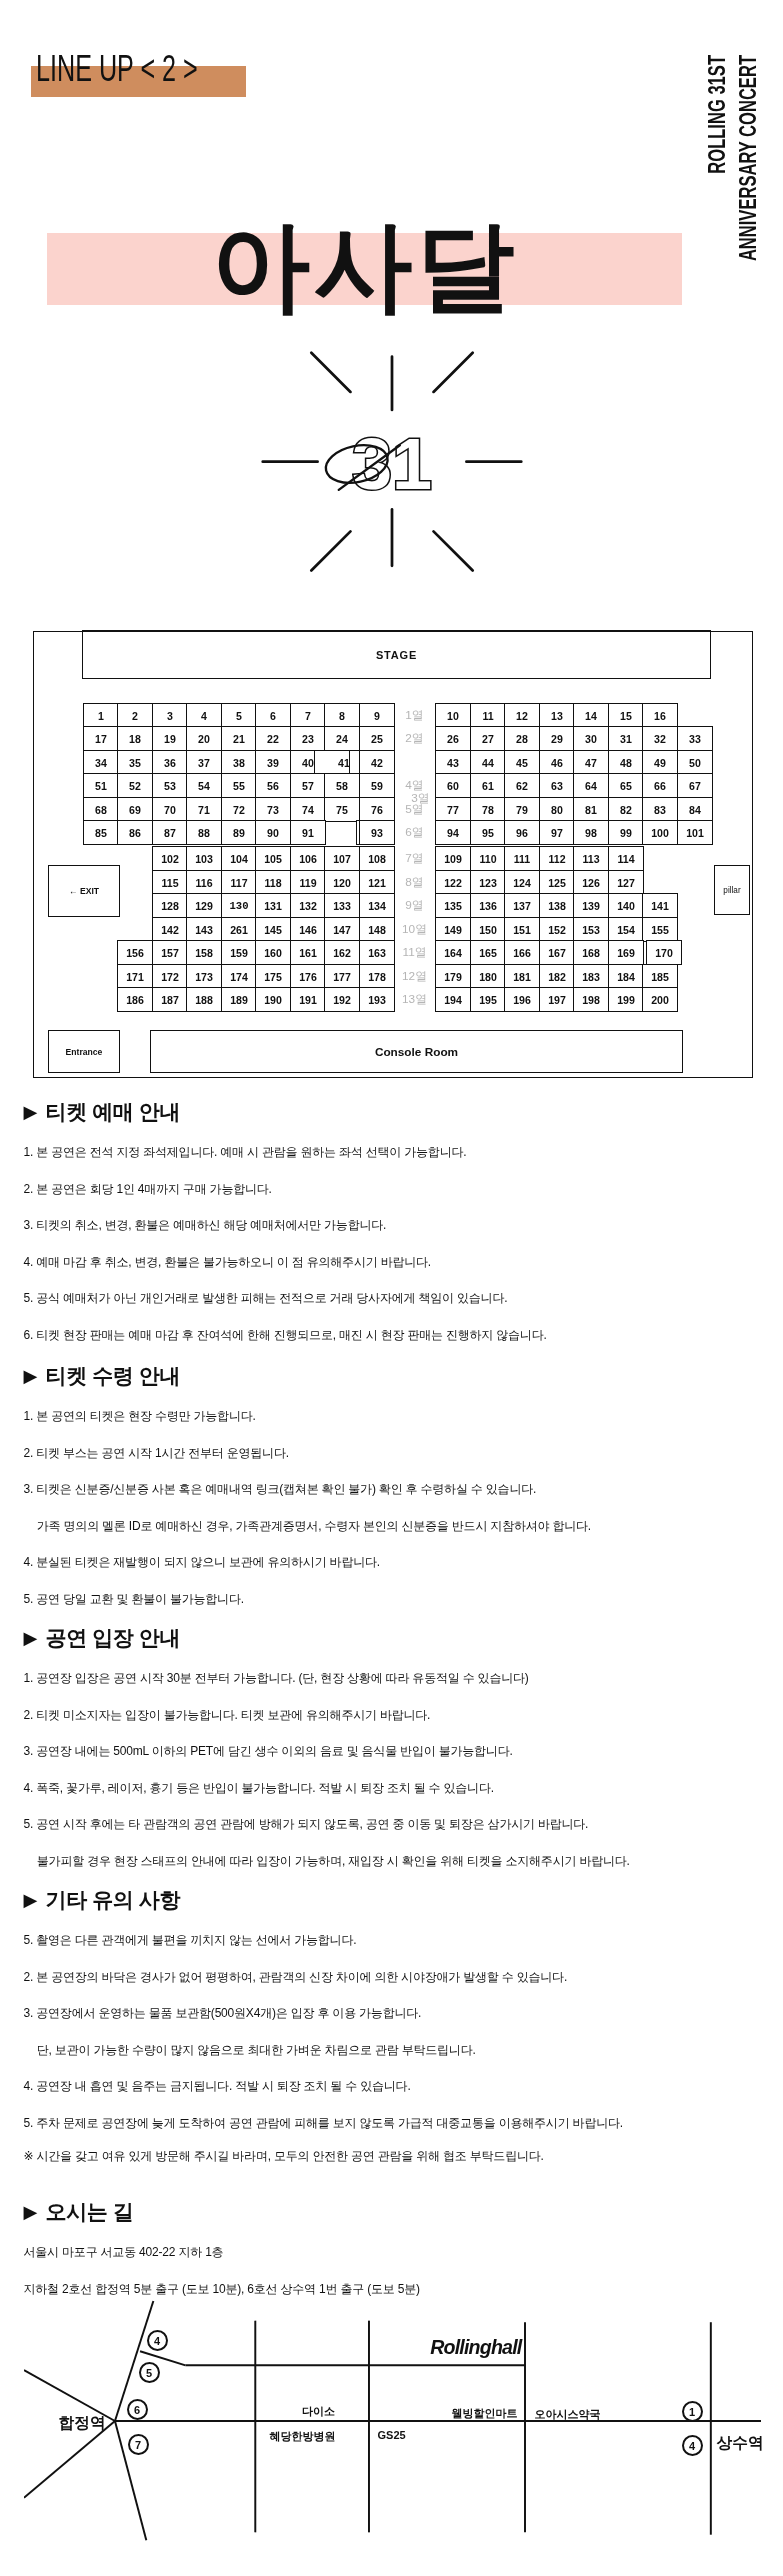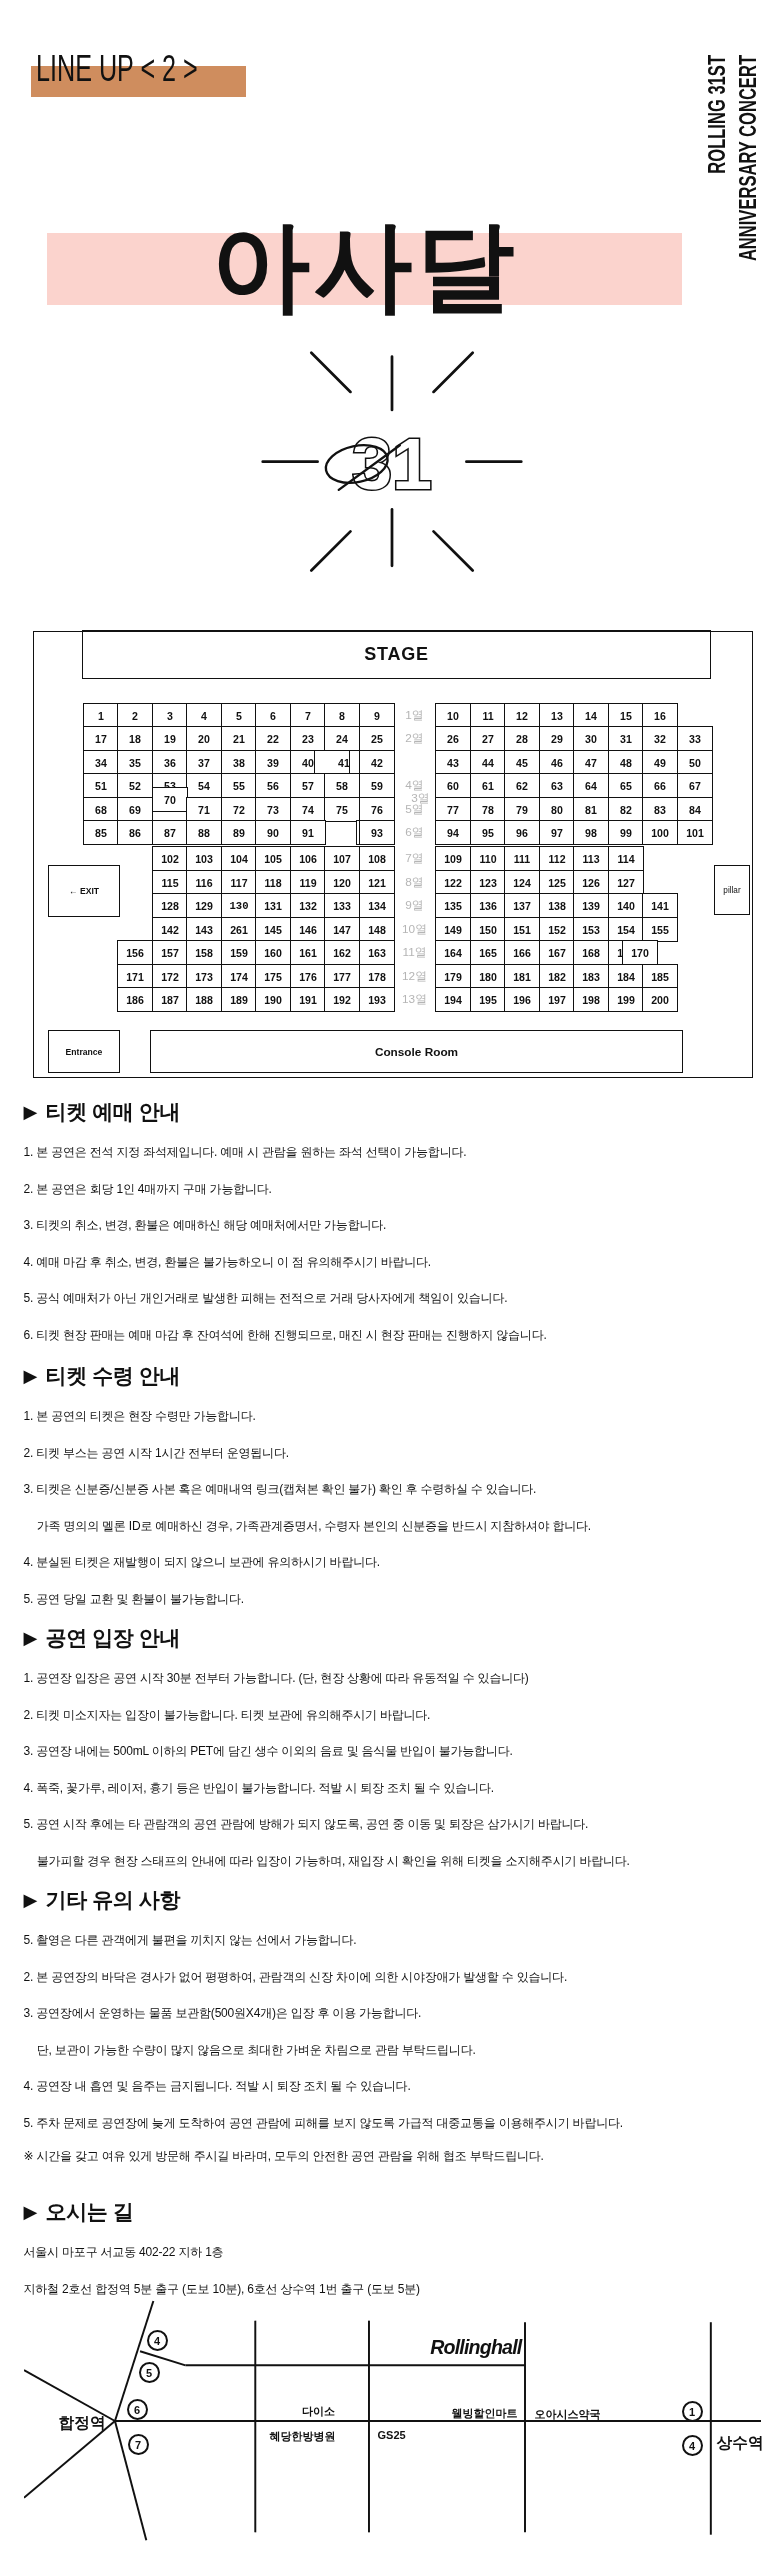--- a/index.html
+++ b/index.html
@@ -21,21 +21,21 @@
               align-items:center;justify-content:center;font-size:99px;font-weight:900;letter-spacing:3.1px}
   
   .badge-svg{position:absolute;left:251px;top:329px}
   .badge-svg line{stroke:#111;stroke-width:3.5;stroke-linecap:round}
   .badge-svg .deco{stroke-width:3;fill:none}
   .badge-num{font-size:92px;font-weight:800;fill:#fff;stroke:#111;stroke-width:4px;paint-order:stroke;
              font-family:"Liberation Sans","DejaVu Sans",sans-serif}
   
   .chart{position:absolute;left:33px;top:631px;width:718px;height:445px;border:1.6px solid #111;background:#fff}
   .stage{position:absolute;left:48px;top:-1.6px;width:627px;height:47px;border:1.6px solid #111;
-         display:flex;align-items:center;justify-content:center;font-weight:700;font-size:18px;letter-spacing:0.8px}
+         display:flex;align-items:center;justify-content:center;font-weight:700;font-size:11px;letter-spacing:0.8px}
   .seat{position:absolute;width:36px;height:25px;border:1.6px solid #111;box-sizing:border-box;background:#fff;
         display:flex;align-items:center;justify-content:center;font-size:10.6px;font-weight:600}
   .rowlab{position:absolute;width:49px;height:25px;display:flex;align-items:center;justify-content:center;
           color:var(--gray);font-size:11.8px;font-weight:500}
   .cbox{position:absolute;border:1.6px solid #111;box-sizing:border-box;background:#fff;
         display:flex;align-items:center;justify-content:center;font-weight:700}
   .exitbox{left:14px;top:233px;width:72px;height:52px;font-size:8.6px}
   .pillarbox{left:680px;top:233px;width:36px;height:50px;font-size:8.2px;font-weight:400}
   .entrancebox{left:14px;top:398px;width:72px;height:43px;font-size:8.6px}
   .consolebox{left:116px;top:398px;width:533px;height:43px;font-size:11.8px}
@@ -160,21 +160,21 @@
         <div class="seat" style="left: 436px; top: 141px;">61</div>
         <div class="seat" style="left: 470px; top: 141px;">62</div>
         <div class="seat" style="left: 505px; top: 141px;">63</div>
         <div class="seat" style="left: 539px; top: 141px;">64</div>
         <div class="seat" style="left: 574px; top: 141px;">65</div>
         <div class="seat" style="left: 608px; top: 141px;">66</div>
         <div class="seat" style="left: 643px; top: 141px;">67</div>
         <div class="rowlab" style="left: 356px; top: 141px;">4열</div>
         <div class="seat" style="left: 49px; top: 165px;">68</div>
         <div class="seat" style="left: 83px; top: 165px;">69</div>
-        <div class="seat" style="left: 118px; top: 155px;">70</div>
+        <div class="seat" style="left: 118px; top: 165px;">70</div>
         <div class="seat" style="left: 152px; top: 165px;">71</div>
         <div class="seat" style="left: 187px; top: 165px;">72</div>
         <div class="seat" style="left: 221px; top: 165px;">73</div>
         <div class="seat" style="left: 256px; top: 165px;">74</div>
         <div class="seat" style="left: 290px; top: 165px;">75</div>
         <div class="seat" style="left: 325px; top: 165px;">76</div>
         <div class="seat" style="left: 401px; top: 165px;">77</div>
         <div class="seat" style="left: 436px; top: 165px;">78</div>
         <div class="seat" style="left: 470px; top: 165px;">79</div>
         <div class="seat" style="left: 505px; top: 165px;">80</div>
@@ -266,21 +266,21 @@
         <div class="seat" style="left: 221px; top: 308px;">160</div>
         <div class="seat" style="left: 256px; top: 308px;">161</div>
         <div class="seat" style="left: 290px; top: 308px;">162</div>
         <div class="seat" style="left: 325px; top: 308px;">163</div>
         <div class="seat" style="left: 401px; top: 308px;">164</div>
         <div class="seat" style="left: 436px; top: 308px;">165</div>
         <div class="seat" style="left: 470px; top: 308px;">166</div>
         <div class="seat" style="left: 505px; top: 308px;">167</div>
         <div class="seat" style="left: 539px; top: 308px;">168</div>
         <div class="seat" style="left: 574px; top: 308px;">169</div>
-        <div class="seat" style="left: 588px; top: 308px;">170</div>
+        <div class="seat" style="left: 612px; top: 308px;">170</div>
         <div class="rowlab" style="left: 356px; top: 308px;">11열</div>
         <div class="seat" style="left: 83px; top: 332px;">171</div>
         <div class="seat" style="left: 118px; top: 332px;">172</div>
         <div class="seat" style="left: 152px; top: 332px;">173</div>
         <div class="seat" style="left: 187px; top: 332px;">174</div>
         <div class="seat" style="left: 221px; top: 332px;">175</div>
         <div class="seat" style="left: 256px; top: 332px;">176</div>
         <div class="seat" style="left: 290px; top: 332px;">177</div>
         <div class="seat" style="left: 325px; top: 332px;">178</div>
         <div class="seat" style="left: 401px; top: 332px;">179</div>

